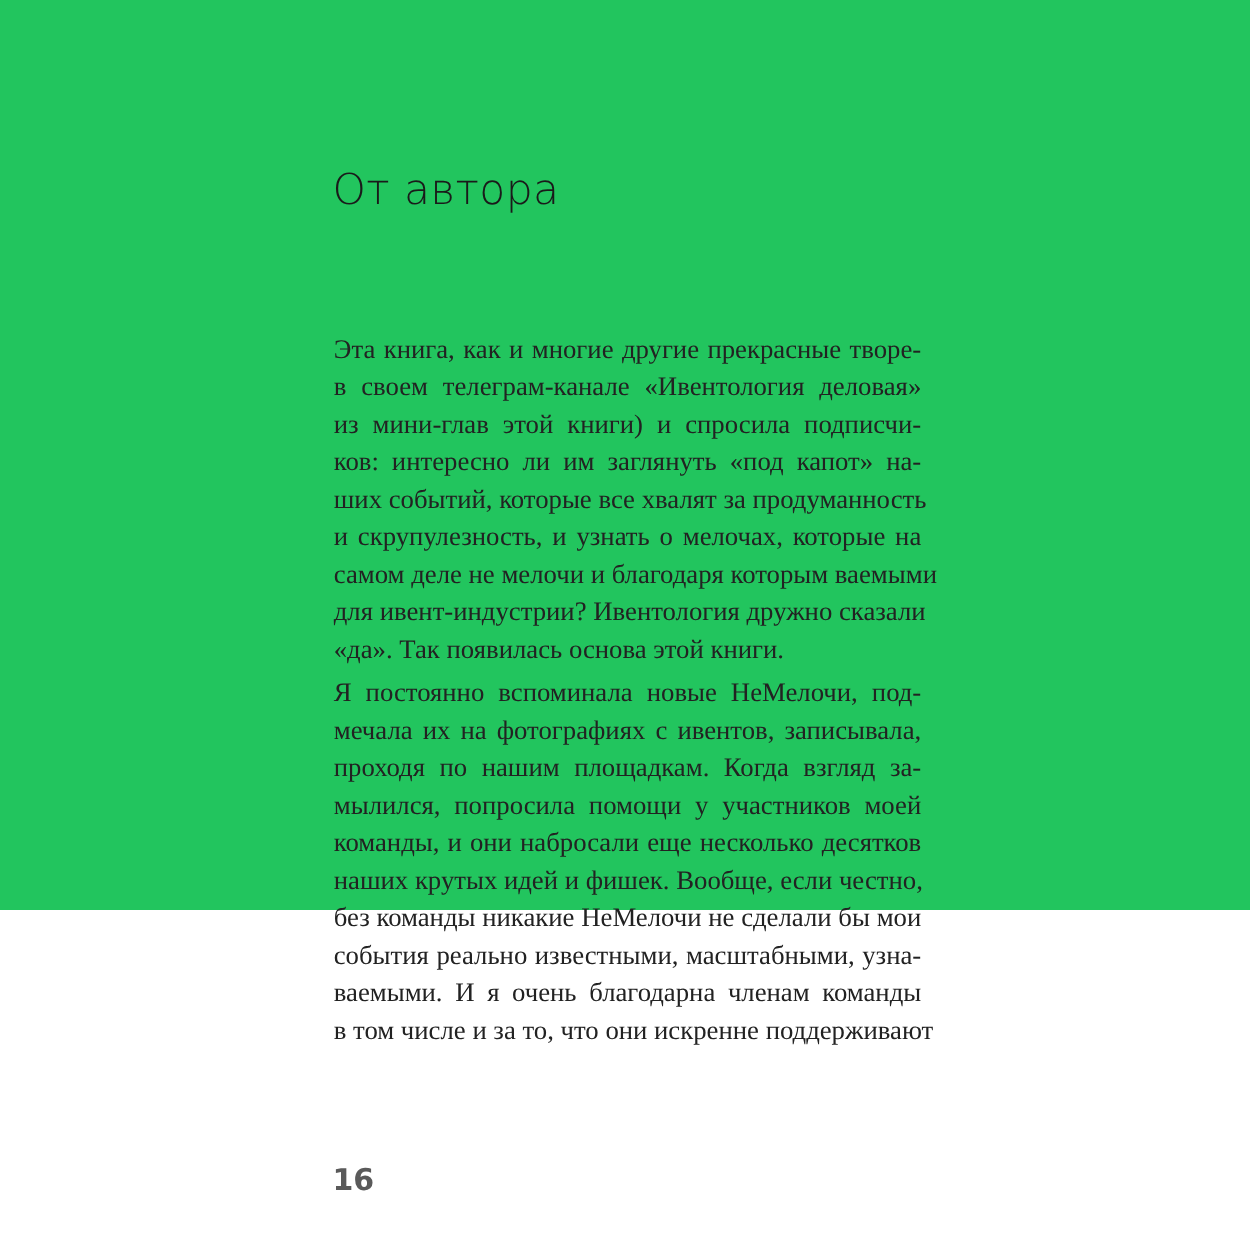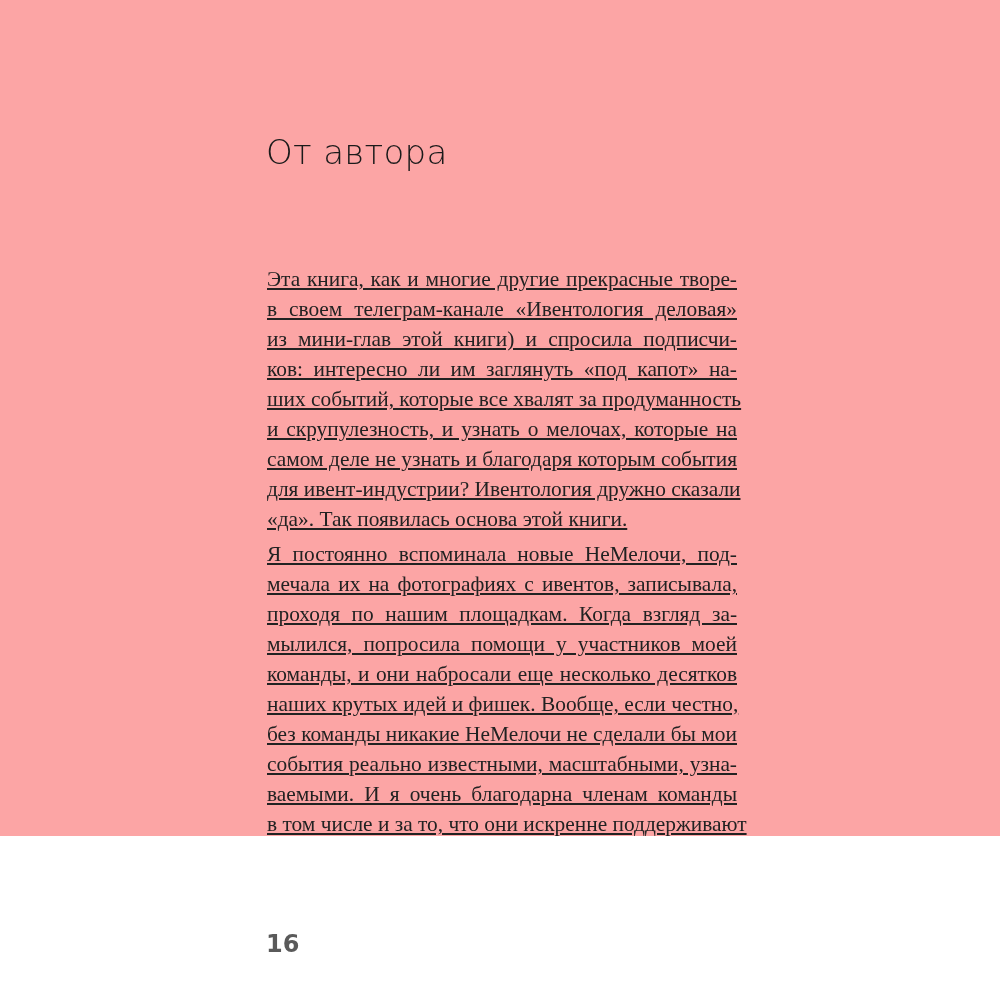--- a/index.html
+++ b/index.html
@@ -11,22 +11,22 @@
       width: 1000px;
       height: 1000px;
       position: relative;
       overflow: hidden;
     }
     .page {
       position: absolute;
       left: 0;
       top: 0;
       width: 1000px;
-      height: 836px;
-      background: #fca5a5;
+      height: 728px;
+      background: #22c55e;
     }
     .chapter-title {
       position: absolute;
       left: 266px;
       top: 128px;
       font-family: "DejaVu Sans", sans-serif;
       font-weight: 300;
       font-size: 34px;
       color: #1a1a1a;
       letter-spacing: 0.3px;
@@ -38,21 +38,20 @@
       left: 267px;
       top: 264px;
       width: 470px;
       font-family: "Liberation Serif", serif;
       font-size: 21.4px;
       line-height: 30px;
       color: #222222;
     }
     .paragraph {
       margin: 0;
-      text-decoration: underline;
     }
     .paragraph + .paragraph {
       margin-top: 5px;
     }
     .line {
       display: block;
       white-space: nowrap;
       text-align: justify;
       text-align-last: justify;
       height: 30px;
@@ -79,21 +78,21 @@
 
   <div class="body-text">
 
     <p class="paragraph">
       <span class="line">Эта книга, как и многие другие прекрасные творе-</span>
       <span class="line">в своем телеграм-канале «Ивентология деловая»</span>
       <span class="line">из мини-глав этой книги) и спросила подписчи-</span>
       <span class="line">ков: интересно ли им заглянуть «под капот» на-</span>
       <span class="line">ших событий, которые все хвалят за продуманность</span>
       <span class="line">и скрупулезность, и узнать о мелочах, которые на</span>
-      <span class="line">самом деле не узнать и благодаря которым события</span>
+      <span class="line">самом деле не мелочи и благодаря которым ваемыми</span>
       <span class="line">для ивент-индустрии? Ивентология дружно сказали</span>
       <span class="line last">«да». Так появилась основа этой книги.</span>
     </p>
 
     <p class="paragraph">
       <span class="line">Я постоянно вспоминала новые НеМелочи, под-</span>
       <span class="line">мечала их на фотографиях с ивентов, записывала,</span>
       <span class="line">проходя по нашим площадкам. Когда взгляд за-</span>
       <span class="line">мылился, попросила помощи у участников моей</span>
       <span class="line">команды, и они набросали еще несколько десятков</span>

